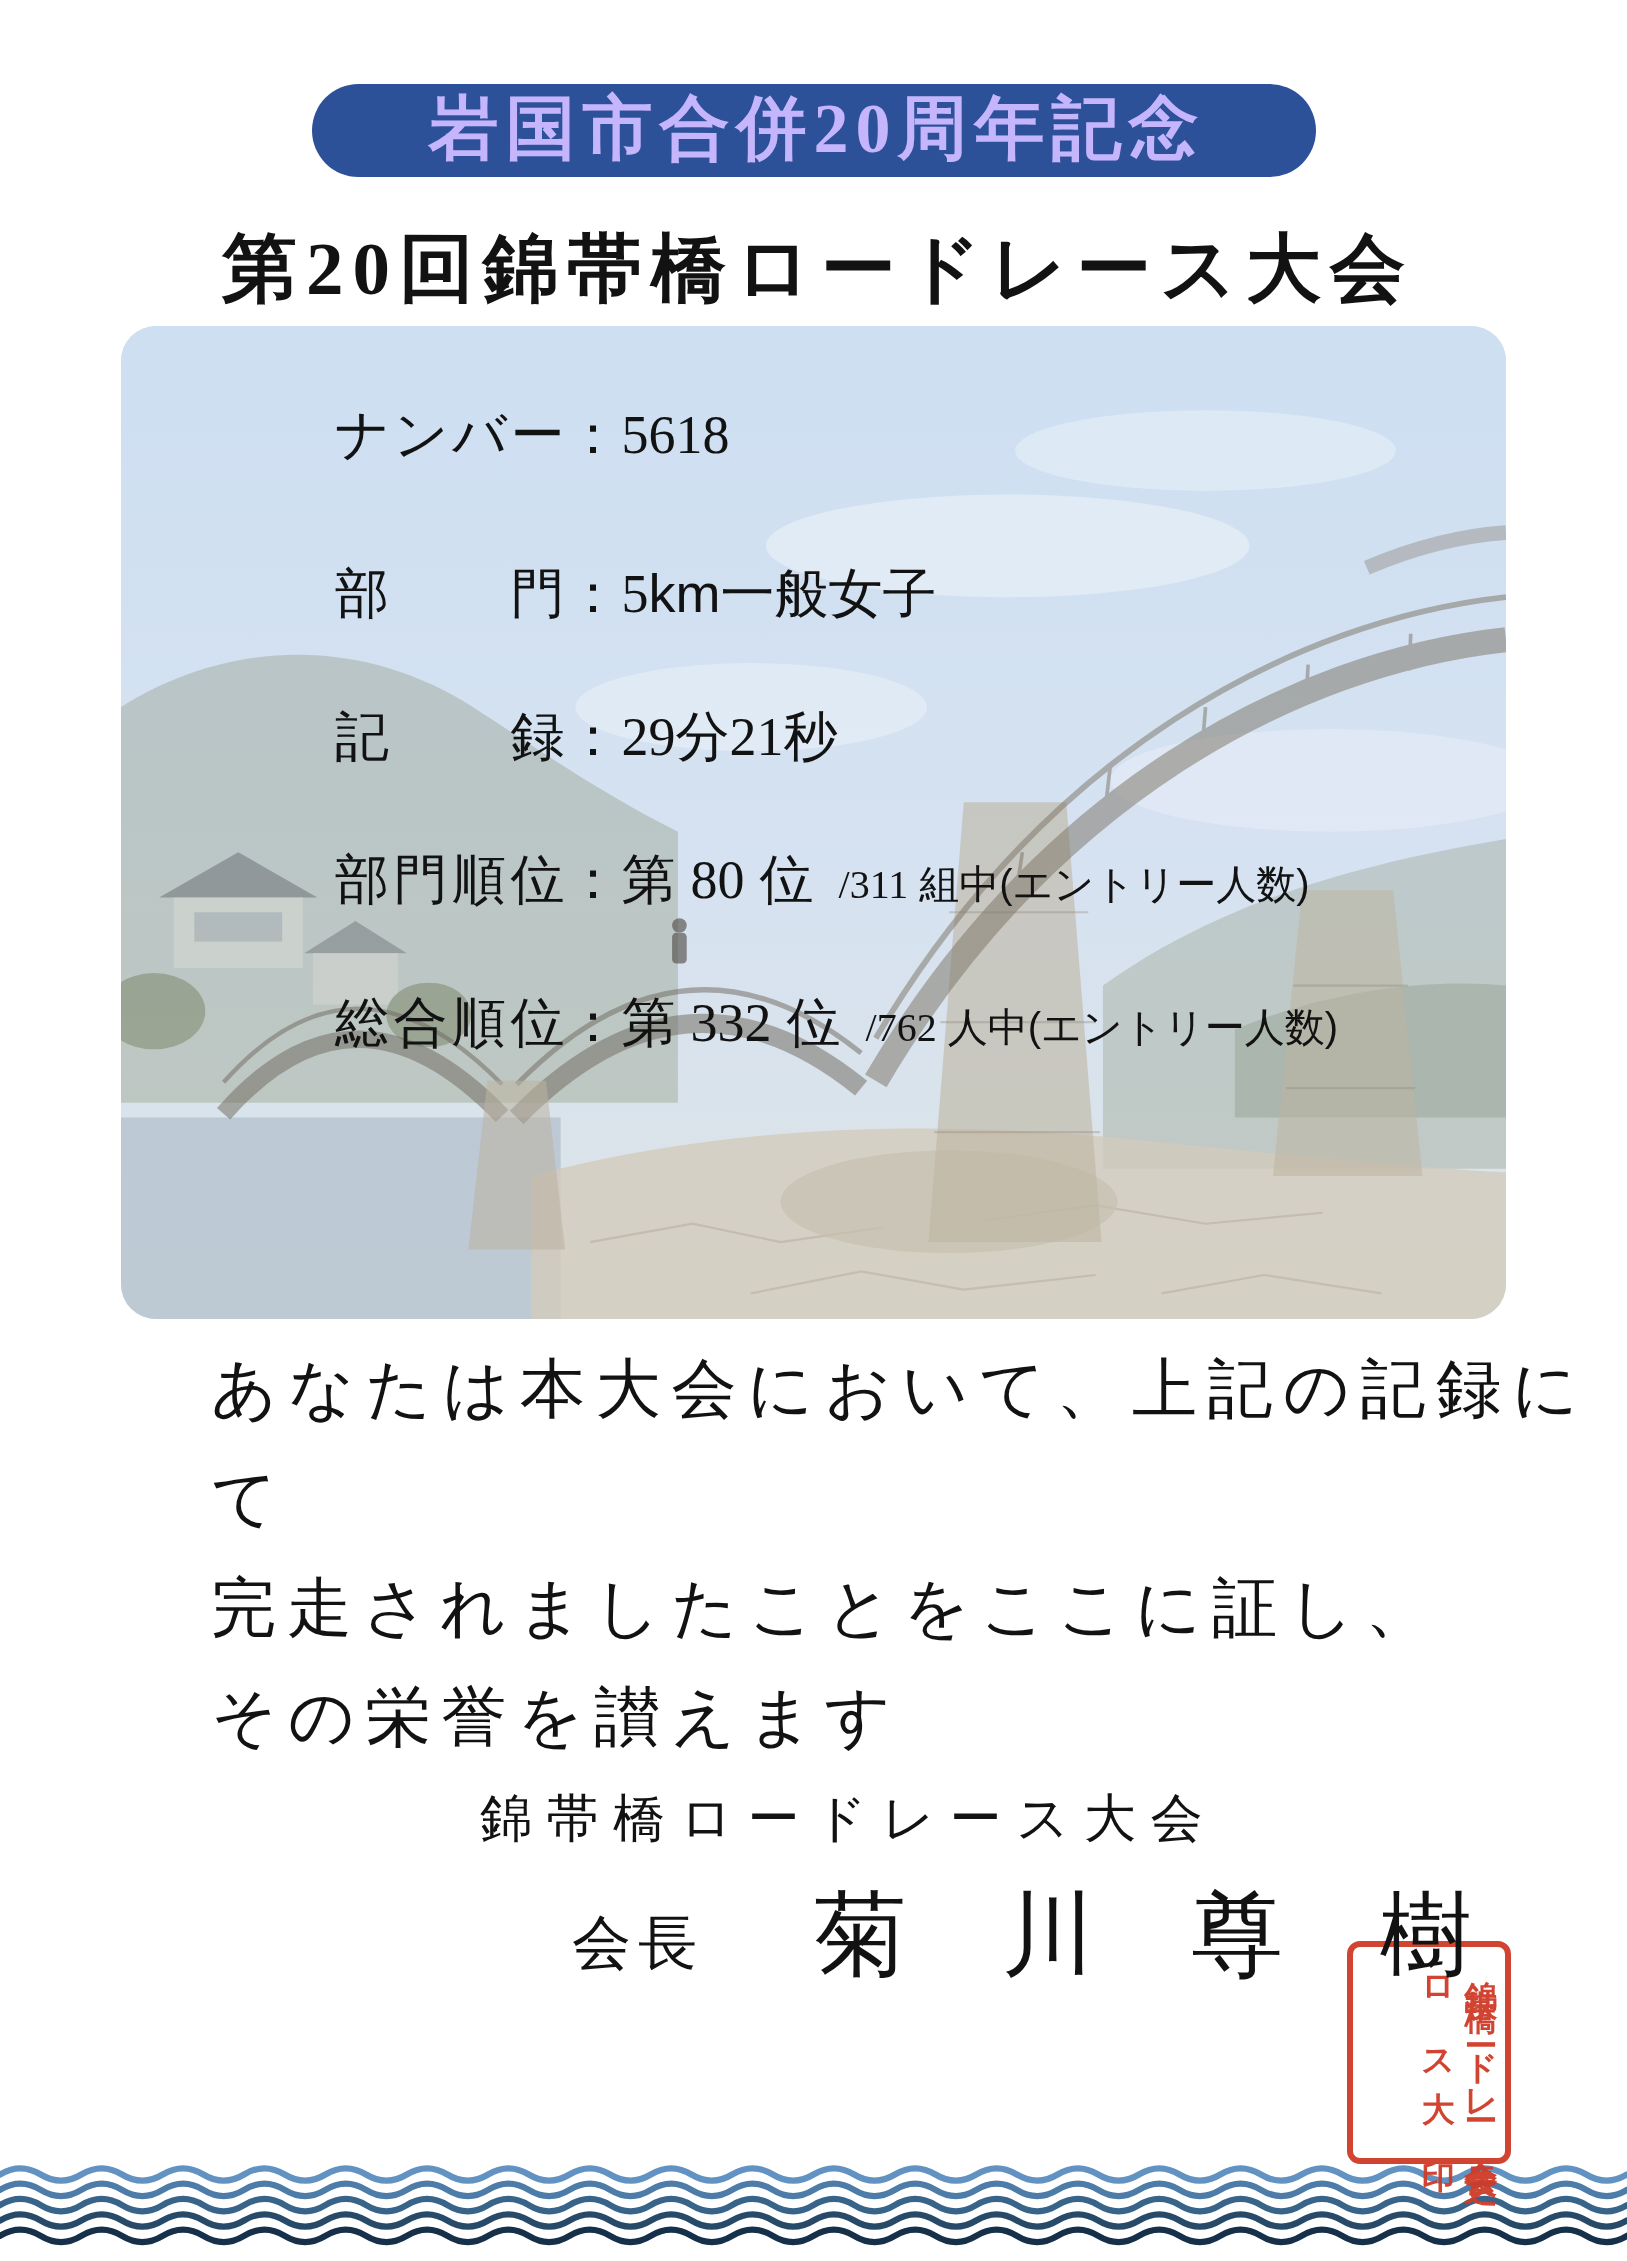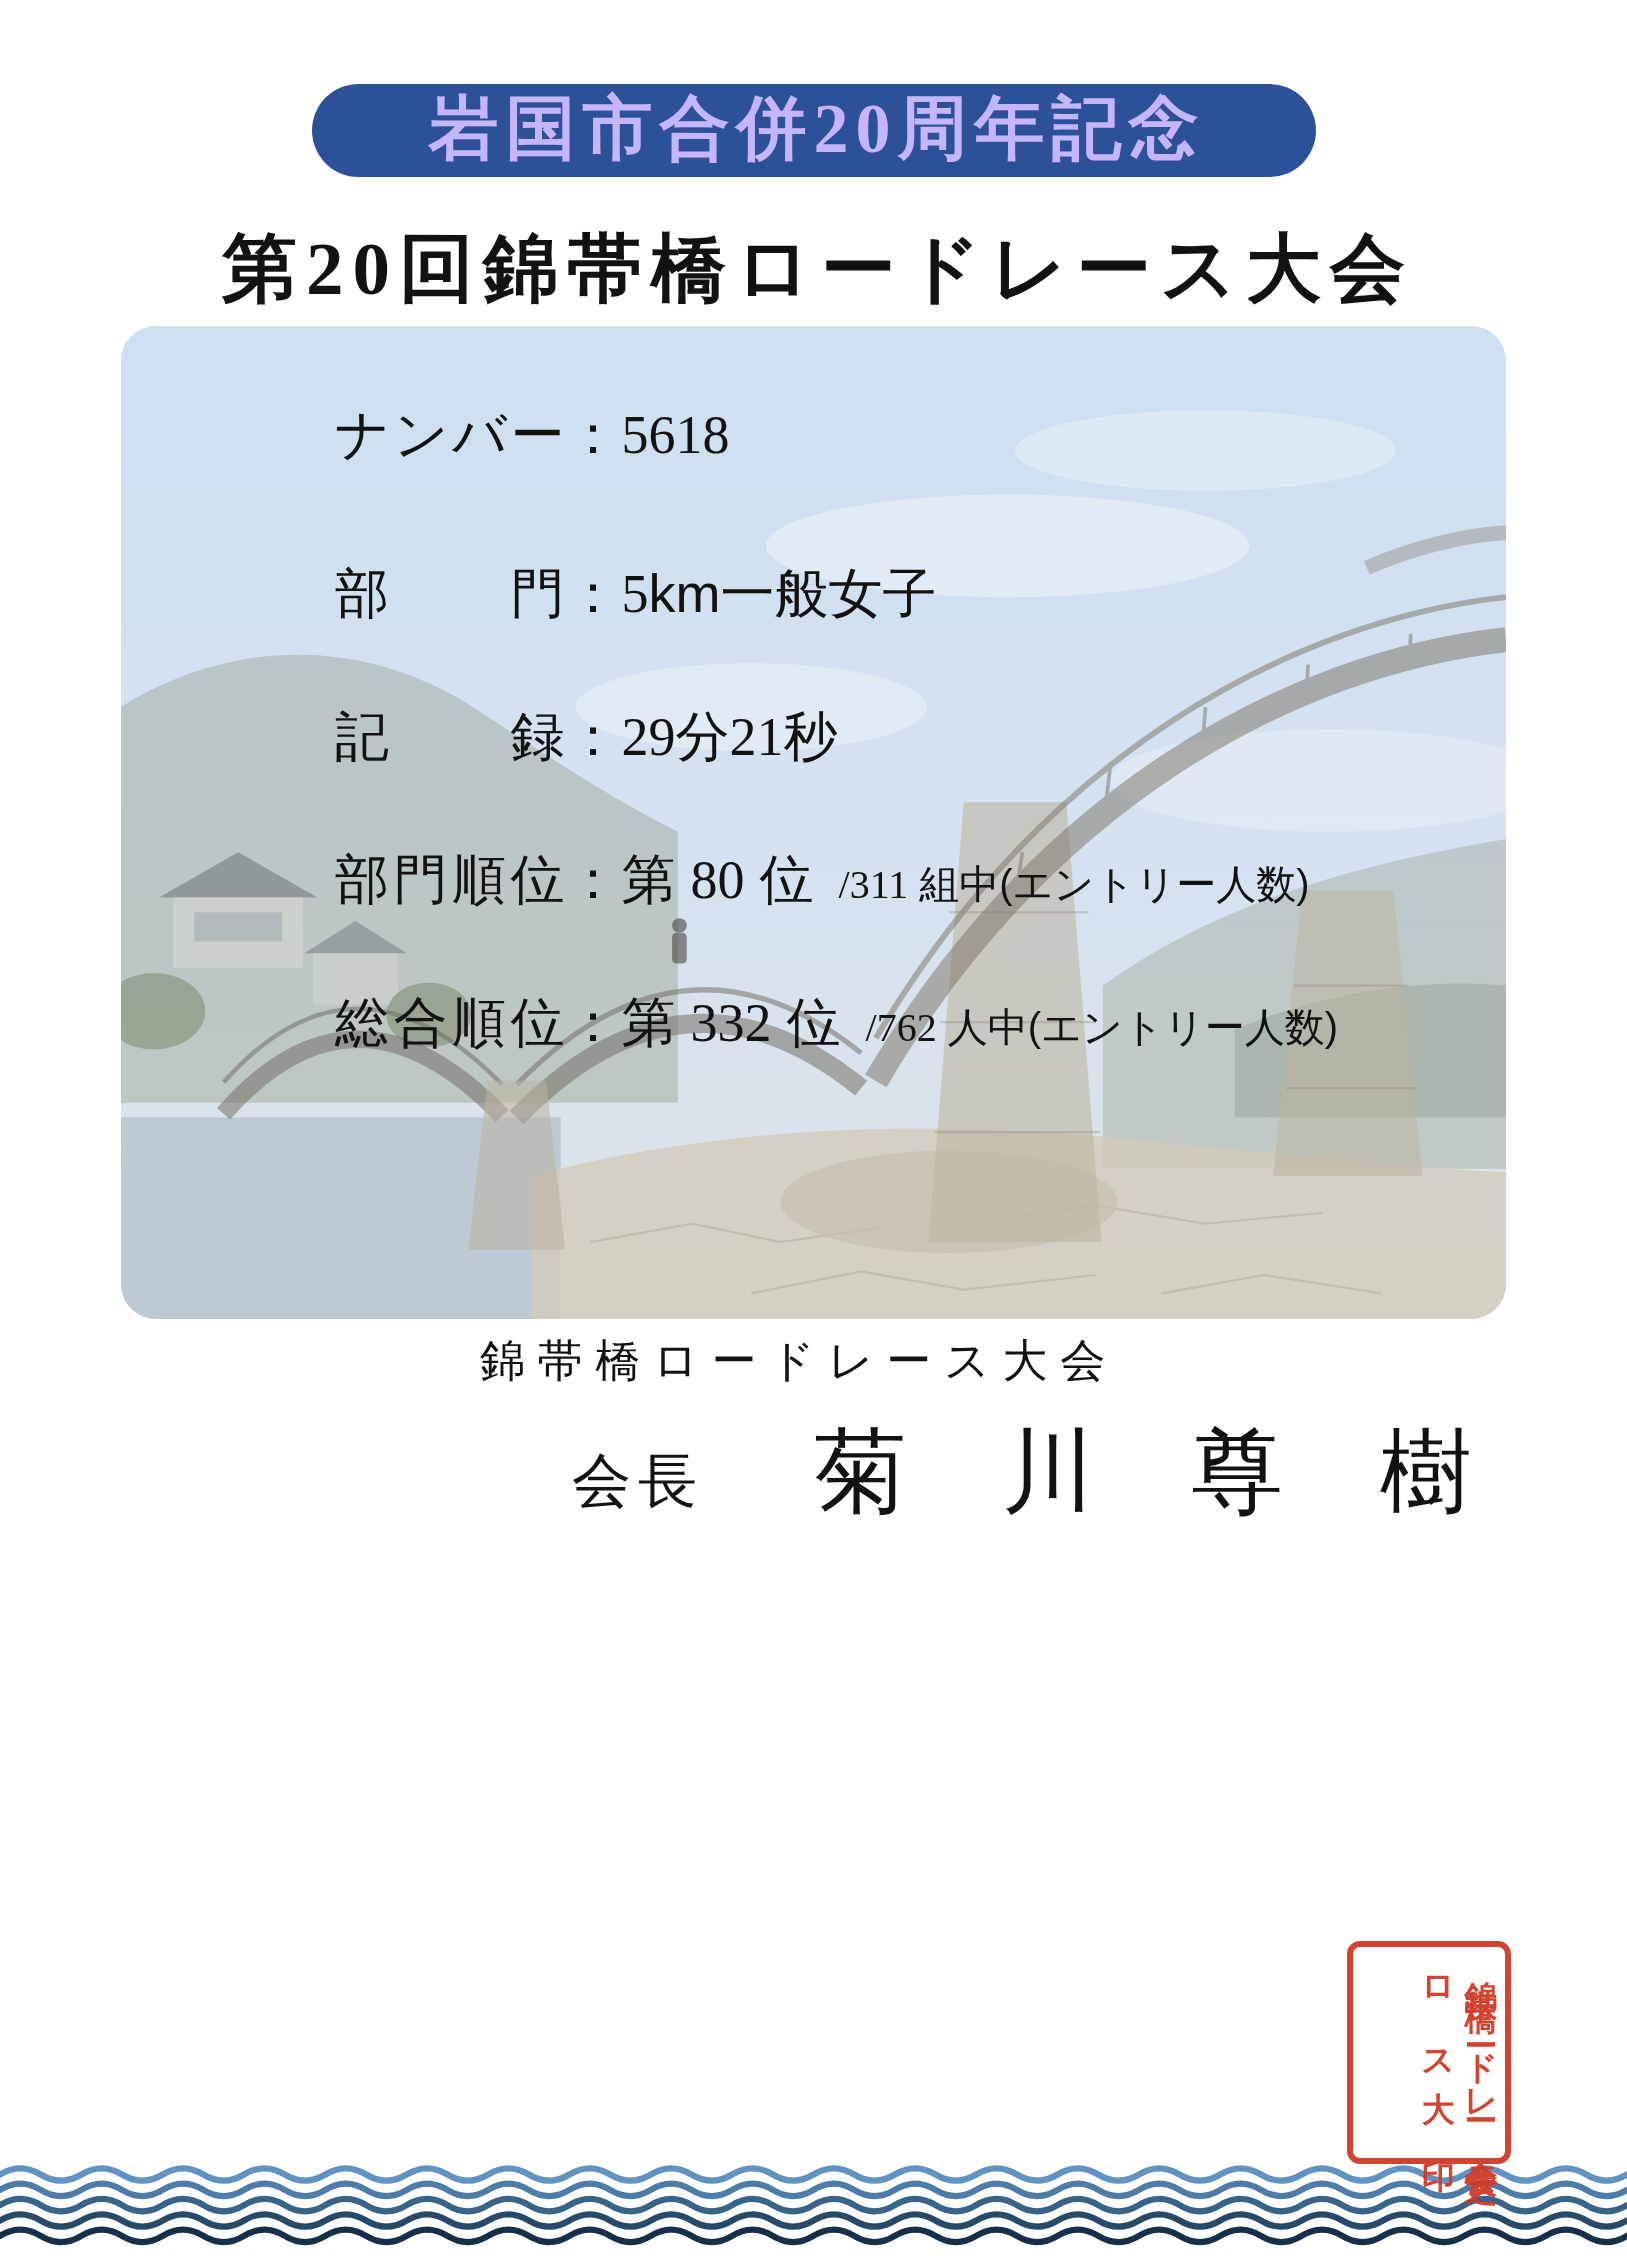--- a/index.html
+++ b/index.html
@@ -82,21 +82,21 @@
   }
   
   .date-line{
     margin:63px 0 0 258px;
     font-family:"Liberation Serif","DejaVu Serif",serif;
     font-size:48px;letter-spacing:0.18em;
   }
   .org-line{
     margin:11.7px 0 0 480px;
     font-family:Liberation Sans, sans-serif;
-    font-size:45px;letter-spacing:0.28em;
+    font-size:52px;letter-spacing:0.28em;
     position:relative;z-index:2;
   }
   .president-line{
     position:relative;z-index:2;
     margin:19px 0 0 572px;
     display:flex;align-items:center;gap:110px;
     font-family:"Liberation Serif","DejaVu Serif",serif;
   }
   .president-title{font-size:59px;letter-spacing:0.12em;margin-top:19px;}
   .president-name{font-size:92px;font-weight:500;letter-spacing:0.40em;white-space:nowrap;}
@@ -228,20 +228,25 @@
       </div>
       <div class="row">
         <span class="lbl">部門順位</span><span class="colon">：</span><span class="rank-main sd">第 <span class="dg">80</span> 位</span><span class="rank-note sd"><span class="dg">/311</span> 組中(エントリー人数)</span>
       </div>
       <div class="row">
         <span class="lbl">総合順位</span><span class="colon">：</span><span class="rank-main sd">第 <span class="dg">332</span> 位</span><span class="rank-note sd"><span class="dg">/762</span> 人中(エントリー人数)</span>
       </div>
     </div>
   </div>
 
+  <div class="message">
+    <div>あなたは本大会において、上記の記録にて</div>
+    <div>完走されましたことをここに証し、</div>
+    <div>その栄誉を讃えます</div>
+  </div>
 
 
   <div class="org-line">錦帯橋ロードレース大会</div>
 
   <div class="president-line">
     <span class="president-title">会長</span>
     <span class="president-name">菊 川 尊 樹</span>
   </div>
 
   <div class="seal">

